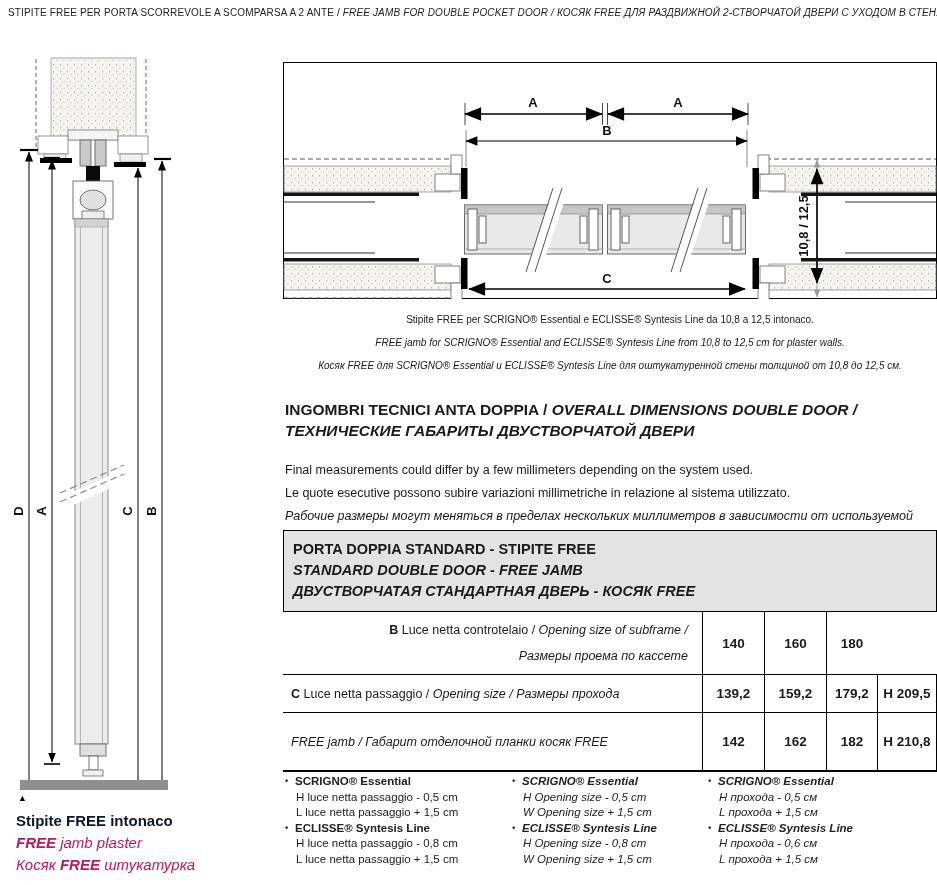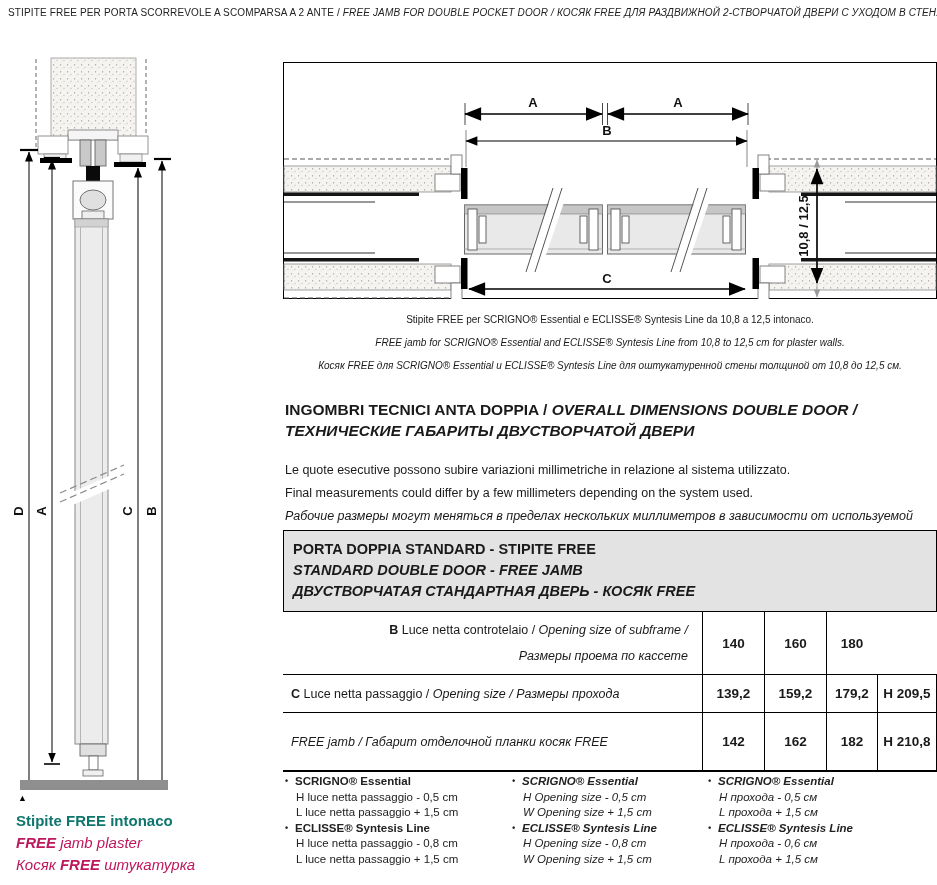--- a/index.html
+++ b/index.html
@@ -51,21 +51,21 @@
   #fncol-it{left:285px;}
   #fncol-en{left:512px;font-style:italic;}
   #fncol-ru{left:708px;font-style:italic;}
   .fn-brand{font-weight:bold;}
   .fn-brand .bullet{display:inline-block;width:10px;margin-left:-10px;font-size:9px;vertical-align:1px;}
   .fncol{padding-left:10px;box-sizing:border-box;}
   .fn-sub{padding-left:1px;}
   
   #fig-caption-marker{left:18px;top:793px;font-size:9px;color:#000;}
   #fig-caption{left:16px;top:810px;font-size:15px;line-height:22px;}
-  #fig-caption .l1{font-weight:bold;color:#0f766e;}
+  #fig-caption .l1{font-weight:bold;color:#0f172a;}
   #fig-caption .l1 .b{font-weight:bold;}
   #fig-caption .gray{color:#be185d;font-style:italic;}
   #fig-caption .gray .b{font-weight:bold;}
 </style>
 </head>
 <body>
 
 <div id="page-title" class="abs">
   <span>STIPITE FREE PER PORTA SCORREVOLE A SCOMPARSA A 2 ANTE / </span><span class="it2">FREE JAMB FOR DOUBLE POCKET DOOR / </span><span class="it2">КОСЯК FREE ДЛЯ РАЗДВИЖНОЙ 2-СТВОРЧАТОЙ ДВЕРИ С УХОДОМ В СТЕНУ</span>
 </div>
@@ -269,22 +269,22 @@
   <div class="ital">FREE jamb for SCRIGNO® Essential and ECLISSE® Syntesis Line from 10,8 to 12,5 cm for plaster walls.</div>
   <div class="ital">Косяк FREE для SCRIGNO® Essential и ECLISSE® Syntesis Line для оштукатуренной стены толщиной от 10,8 до 12,5 см.</div>
 </div>
 
 <div id="section-heading" class="abs">
   <span>INGOMBRI TECNICI ANTA DOPPIA / </span><span class="ital">OVERALL DIMENSIONS DOUBLE DOOR /</span><br>
   <span class="ital">ТЕХНИЧЕСКИЕ ГАБАРИТЫ ДВУСТВОРЧАТОЙ ДВЕРИ</span>
 </div>
 
 <div id="dim-note" class="abs">
+  <div>Final measurements could differ by a few millimeters depending on the system used.</div>
   <div>Le quote esecutive possono subire variazioni millimetriche in relazione al sistema utilizzato.</div>
-  <div>Final measurements could differ by a few millimeters depending on the system used.</div>
   <div class="ital">Рабочие размеры могут меняться в пределах нескольких миллиметров в зависимости от используемой системы.</div>
 </div>
 
 <div id="spec-table" class="abs">
   <div class="tbl-header">
     <div>PORTA DOPPIA STANDARD - STIPITE FREE</div>
     <div class="ital">STANDARD DOUBLE DOOR - FREE JAMB</div>
     <div class="ital">ДВУСТВОРЧАТАЯ СТАНДАРТНАЯ ДВЕРЬ - КОСЯК FREE</div>
   </div>
   <div class="tbl-body">

